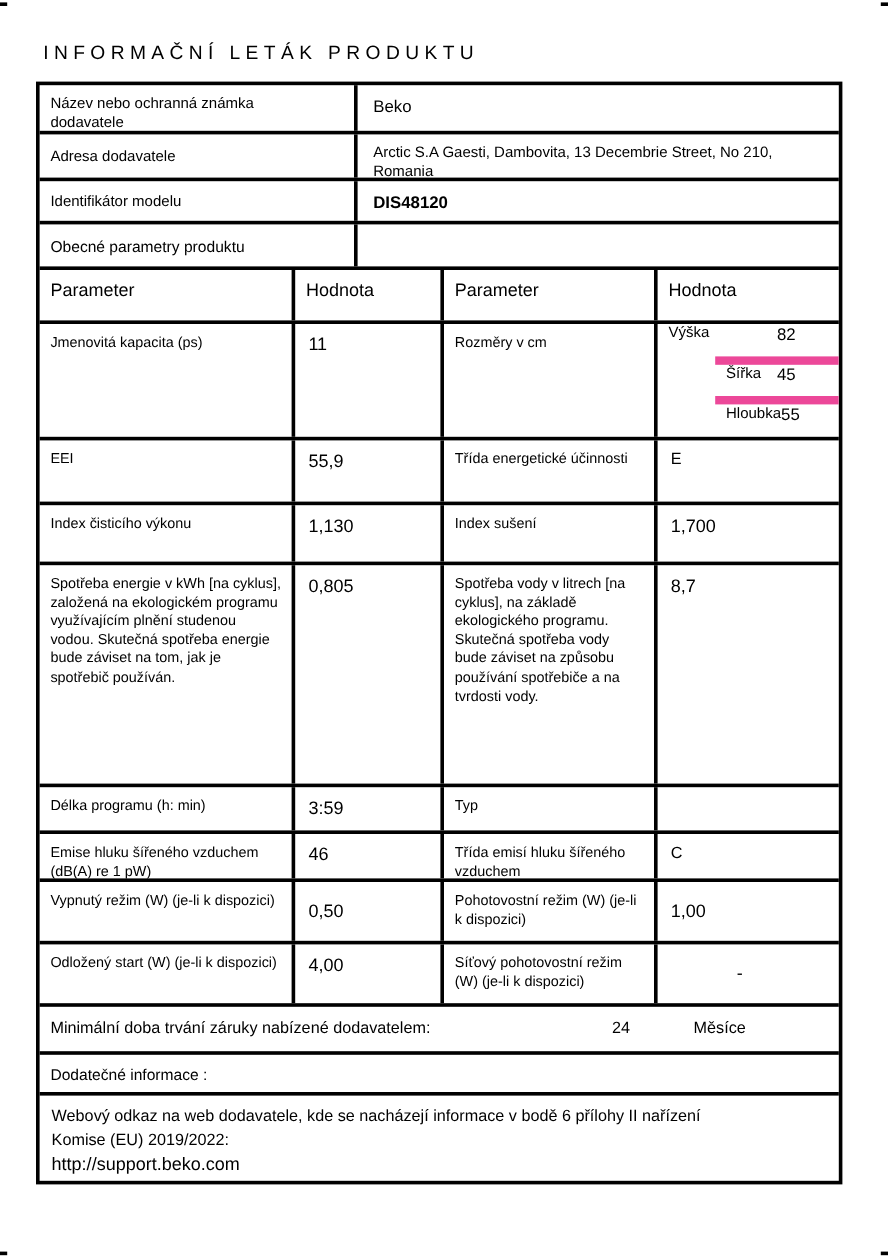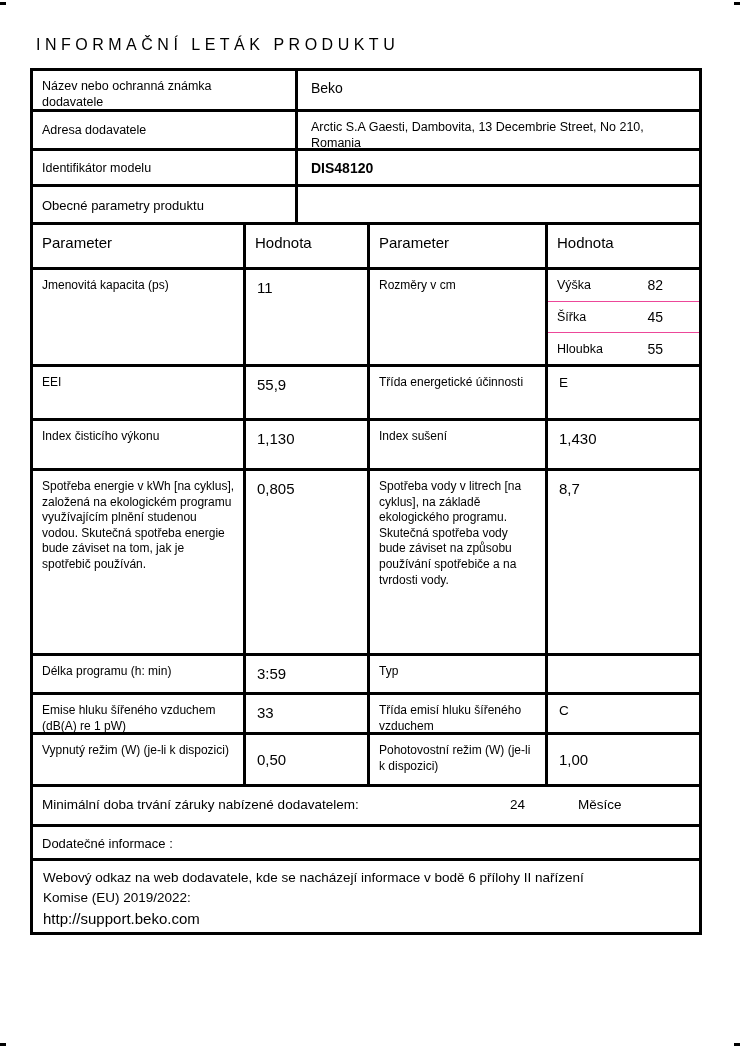--- a/index.html
+++ b/index.html
@@ -43,23 +43,23 @@
   .pc4{width:154px;}
   .hdr{font-size:15px;padding:9px 8px 4px 9px;}
   .lbl{font-size:12px;padding:8px 8px 4px 9px;line-height:1.3;}
   .val{font-size:15px;padding:9px 6px 4px 11px;line-height:1.2;}
   .val-sm{font-size:13.5px;padding-top:8px;}
   .val-low{padding-top:16px;}
   .val-dash{text-align:center;padding-left:0;padding-right:14px;}
 
   
   .dims{display:flex;flex-direction:column;padding:0;}
-  .dim-row{flex:1;display:flex;align-items:center;justify-content:space-between;
+  .dim-row{flex:1;display:flex;align-items:flex-start;justify-content:space-between;
            padding:0 36px 0 9px;box-sizing:border-box;}
-  .dim-row + .dim-row{border-top:1px solid #ec4899;}
+  .dim-row + .dim-row{border-top:7px solid #ec4899;margin-left:48px;}
   .dim-name{font-size:12.5px;}
   .dim-val{font-size:14px;}
 
   
   .wide-cell{width:666px;}
   .warranty-label{position:absolute;left:9px;top:10px;font-size:13.5px;}
   .warranty-value{position:absolute;left:477px;top:10px;font-size:13.5px;}
   .warranty-unit{position:absolute;left:545px;top:10px;font-size:13.5px;}
   .addinfo{font-size:13px;padding:9px 8px 4px 9px;}
   .weblink{padding:7px 10px 4px 10px;}
@@ -126,51 +126,57 @@
     <div class="cell pc1 lbl">EEI</div>
     <div class="cell pc2 val">55,9</div>
     <div class="cell pc3 lbl">Třída energetické účinnosti</div>
     <div class="cell pc4 val val-sm">E</div>
   </div>
 
   <div class="trow" style="height:50px">
     <div class="cell pc1 lbl">Index čisticího výkonu</div>
     <div class="cell pc2 val">1,130</div>
     <div class="cell pc3 lbl">Index sušení</div>
-    <div class="cell pc4 val">1,430</div>
+    <div class="cell pc4 val">1,700</div>
   </div>
 
   <div class="trow" style="height:185px">
     <div class="cell pc1 lbl">Spotřeba energie v kWh [na cyklus], založená na ekologickém programu využívajícím plnění studenou vodou. Skutečná spotřeba energie bude záviset na tom, jak je spotřebič používán.</div>
     <div class="cell pc2 val">0,805</div>
     <div class="cell pc3 lbl">Spotřeba vody v litrech [na cyklus], na základě ekologického programu. Skutečná spotřeba vody bude záviset na způsobu používání spotřebiče a na tvrdosti vody.</div>
     <div class="cell pc4 val">8,7</div>
   </div>
 
   <div class="trow" style="height:39px">
     <div class="cell pc1 lbl">Délka programu (h: min)</div>
     <div class="cell pc2 val">3:59</div>
     <div class="cell pc3 lbl">Typ</div>
     <div class="cell pc4 val"></div>
   </div>
 
   <div class="trow" style="height:40px">
     <div class="cell pc1 lbl">Emise hluku šířeného vzduchem (dB(A) re 1 pW)</div>
-    <div class="cell pc2 val">33</div>
+    <div class="cell pc2 val">46</div>
     <div class="cell pc3 lbl">Třída emisí hluku šířeného vzduchem</div>
     <div class="cell pc4 val val-sm">C</div>
   </div>
 
   <div class="trow" style="height:52px">
     <div class="cell pc1 lbl">Vypnutý režim (W) (je-li k dispozici)</div>
     <div class="cell pc2 val val-low">0,50</div>
     <div class="cell pc3 lbl">Pohotovostní režim (W) (je-li k dispozici)</div>
     <div class="cell pc4 val val-low">1,00</div>
   </div>
 
+  <div class="trow" style="height:52px">
+    <div class="cell pc1 lbl">Odložený start (W) (je-li k dispozici)</div>
+    <div class="cell pc2 val">4,00</div>
+    <div class="cell pc3 lbl">Síťový pohotovostní režim (W) (je-li k dispozici)</div>
+    <div class="cell pc4 val val-dash val-low">-</div>
+  </div>
 
   <div class="trow" style="height:40px">
     <div class="cell wide-cell">
       <span class="warranty-label">Minimální doba trvání záruky nabízené dodavatelem:</span>
       <span class="warranty-value">24</span>
       <span class="warranty-unit">Měsíce</span>
     </div>
   </div>
 
   <div class="trow" style="height:34px">

